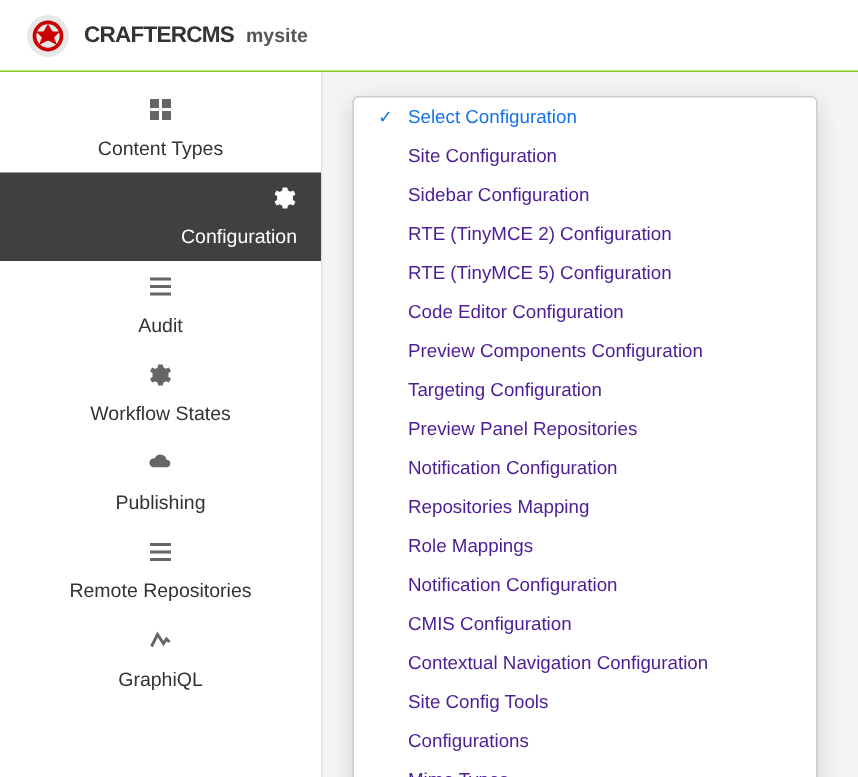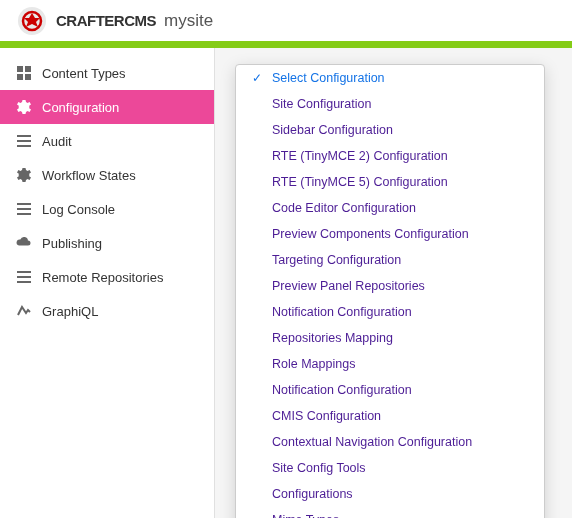--- a/index.html
+++ b/index.html
@@ -10,21 +10,21 @@
       width: 572px;
       height: 518px;
       overflow: hidden;
       display: flex;
       flex-direction: column;
     }
 
     
     .header {
       background: #fff;
-      border-bottom: 7px solid #84cc16;
+      border-bottom: 1px solid #84cc16;
       padding: 0 16px;
       height: 48px;
       display: flex;
       align-items: center;
       gap: 12px;
       flex-shrink: 0;
     }
     .logo-container {
       display: flex;
       align-items: center;
@@ -34,23 +34,23 @@
       width: 32px;
       height: 32px;
     }
     .brand-name {
       font-size: 15px;
       font-weight: 700;
       color: #333;
       letter-spacing: -0.5px;
     }
     .site-name {
-      font-size: 17px;
+      font-size: 13px;
       color: #555;
-      font-weight: 400;
+      font-weight: 700;
     }
 
     
     .main {
       display: flex;
       flex: 1;
       overflow: hidden;
     }
 
     
@@ -62,24 +62,26 @@
       padding-top: 8px;
     }
     .sidebar-item {
       display: flex;
       align-items: center;
       gap: 10px;
       padding: 9px 16px;
       cursor: pointer;
       color: #333;
       font-size: 13px;
+      flex-direction: column;
     }
     .sidebar-item.active {
-      background: #ec4899;
+      background: #404040;
       color: #fff;
+      align-items: flex-end;
     }
     .sidebar-item.active .sidebar-icon {
       color: #fff;
     }
     .sidebar-icon {
       width: 16px;
       height: 16px;
       display: flex;
       align-items: center;
       justify-content: center;
@@ -185,30 +187,20 @@
     <div class="sidebar-item">
       <span class="sidebar-icon">
         <svg viewBox="0 0 16 16" fill="currentColor">
             <path d="M8 5a3 3 0 1 0 0 6A3 3 0 0 0 8 5zm0 1a2 2 0 1 1 0 4 2 2 0 0 1 0-4z"></path>
             <path d="M9.5 1h-3L6 3.1a5 5 0 0 0-1.5.9L2.4 3 1 5.5l1.8 1.3a5 5 0 0 0 0 2.4L1 10.5 2.4 13l2.1-.9A5 5 0 0 0 6 13l.5 2h3l.5-2a5 5 0 0 0 1.5-.9l2.1.9 1.4-2.5-1.8-1.3a5 5 0 0 0 0-2.4L15 5.5 13.6 3l-2.1.9A5 5 0 0 0 10 3z"></path>
           </svg>
       </span>
       <span>Workflow States</span>
     </div>
 
-    <div class="sidebar-item">
-      <span class="sidebar-icon">
-        <svg viewBox="0 0 16 16" fill="currentColor">
-            <rect x="1" y="2" width="14" height="2"></rect>
-            <rect x="1" y="7" width="14" height="2"></rect>
-            <rect x="1" y="12" width="14" height="2"></rect>
-          </svg>
-      </span>
-      <span>Log Console</span>
-    </div>
 
     <div class="sidebar-item">
       <span class="sidebar-icon">
         <svg viewBox="0 0 16 16" fill="currentColor">
             <path d="M12 6a4 4 0 0 0-7.7-1.5A3 3 0 1 0 3 10.5h9a2.5 2.5 0 0 0 0-5z"></path>
           </svg>
       </span>
       <span>Publishing</span>
     </div>
 

